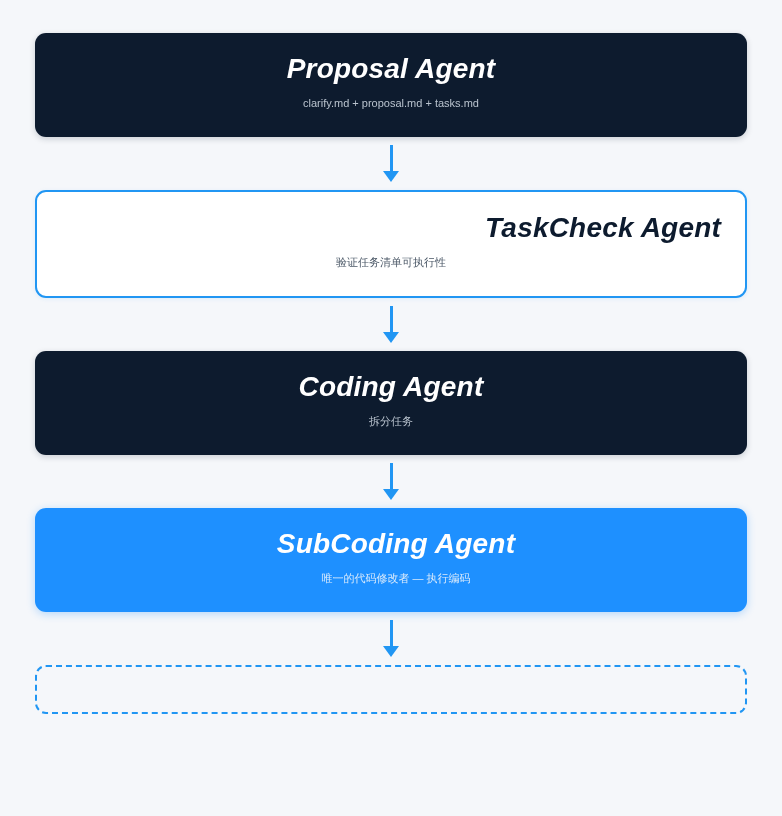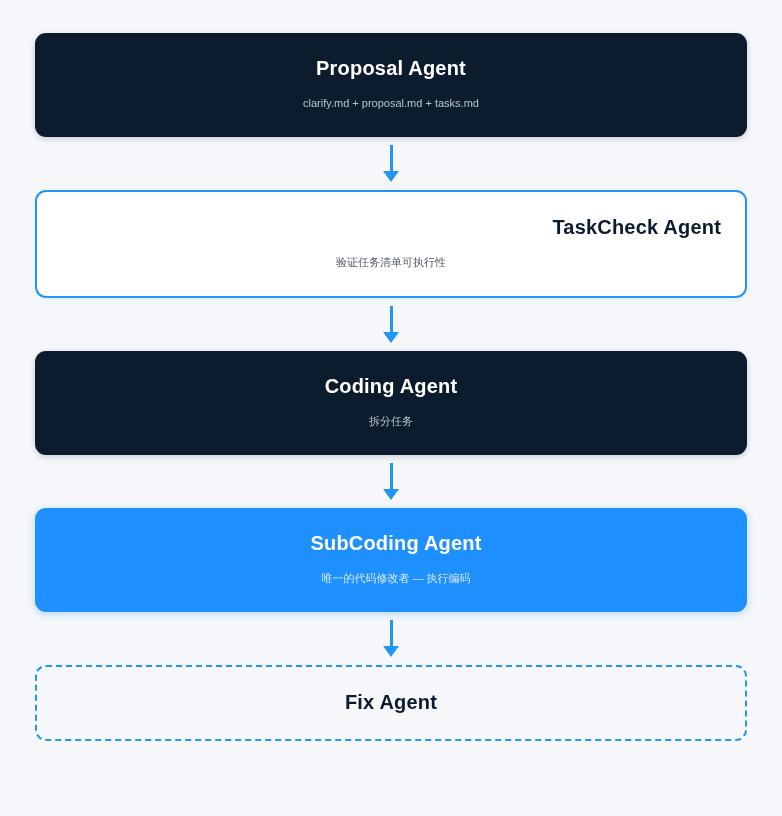--- a/index.html
+++ b/index.html
@@ -21,24 +21,25 @@
     flex-direction: column;
     align-items: stretch;
   }
   .node {
     box-sizing: border-box;
     border-radius: 11px;
     text-align: center;
     padding: 22px 24px 23px;
   }
   .node__title {
-    font-size: 20px;
+    font-size: 28px;
     font-weight: 700;
     line-height: 27px;
     letter-spacing: 0.2px;
+    font-style: italic;
   }
   .node__subtitle {
     font-size: 11px;
     line-height: 22px;
     margin-top: 10px;
   }
   
   .node--dark {
     background: #0d1b2e;
     box-shadow: 0 2px 6px rgba(13, 27, 46, 0.18);
@@ -128,16 +129,15 @@
     <div class="node__title">SubCoding Agent</div>
     <div class="node__subtitle">唯一的代码修改者 — 执行编码</div>
   </div>
 
   <div class="arrow">
     <div class="arrow__stem"></div>
     <div class="arrow__head"></div>
   </div>
 
   <div class="node node--dashed">
-    <div class="node__title">Fix Agent</div>
   </div>
 
 </div>
 
 </body></html>

